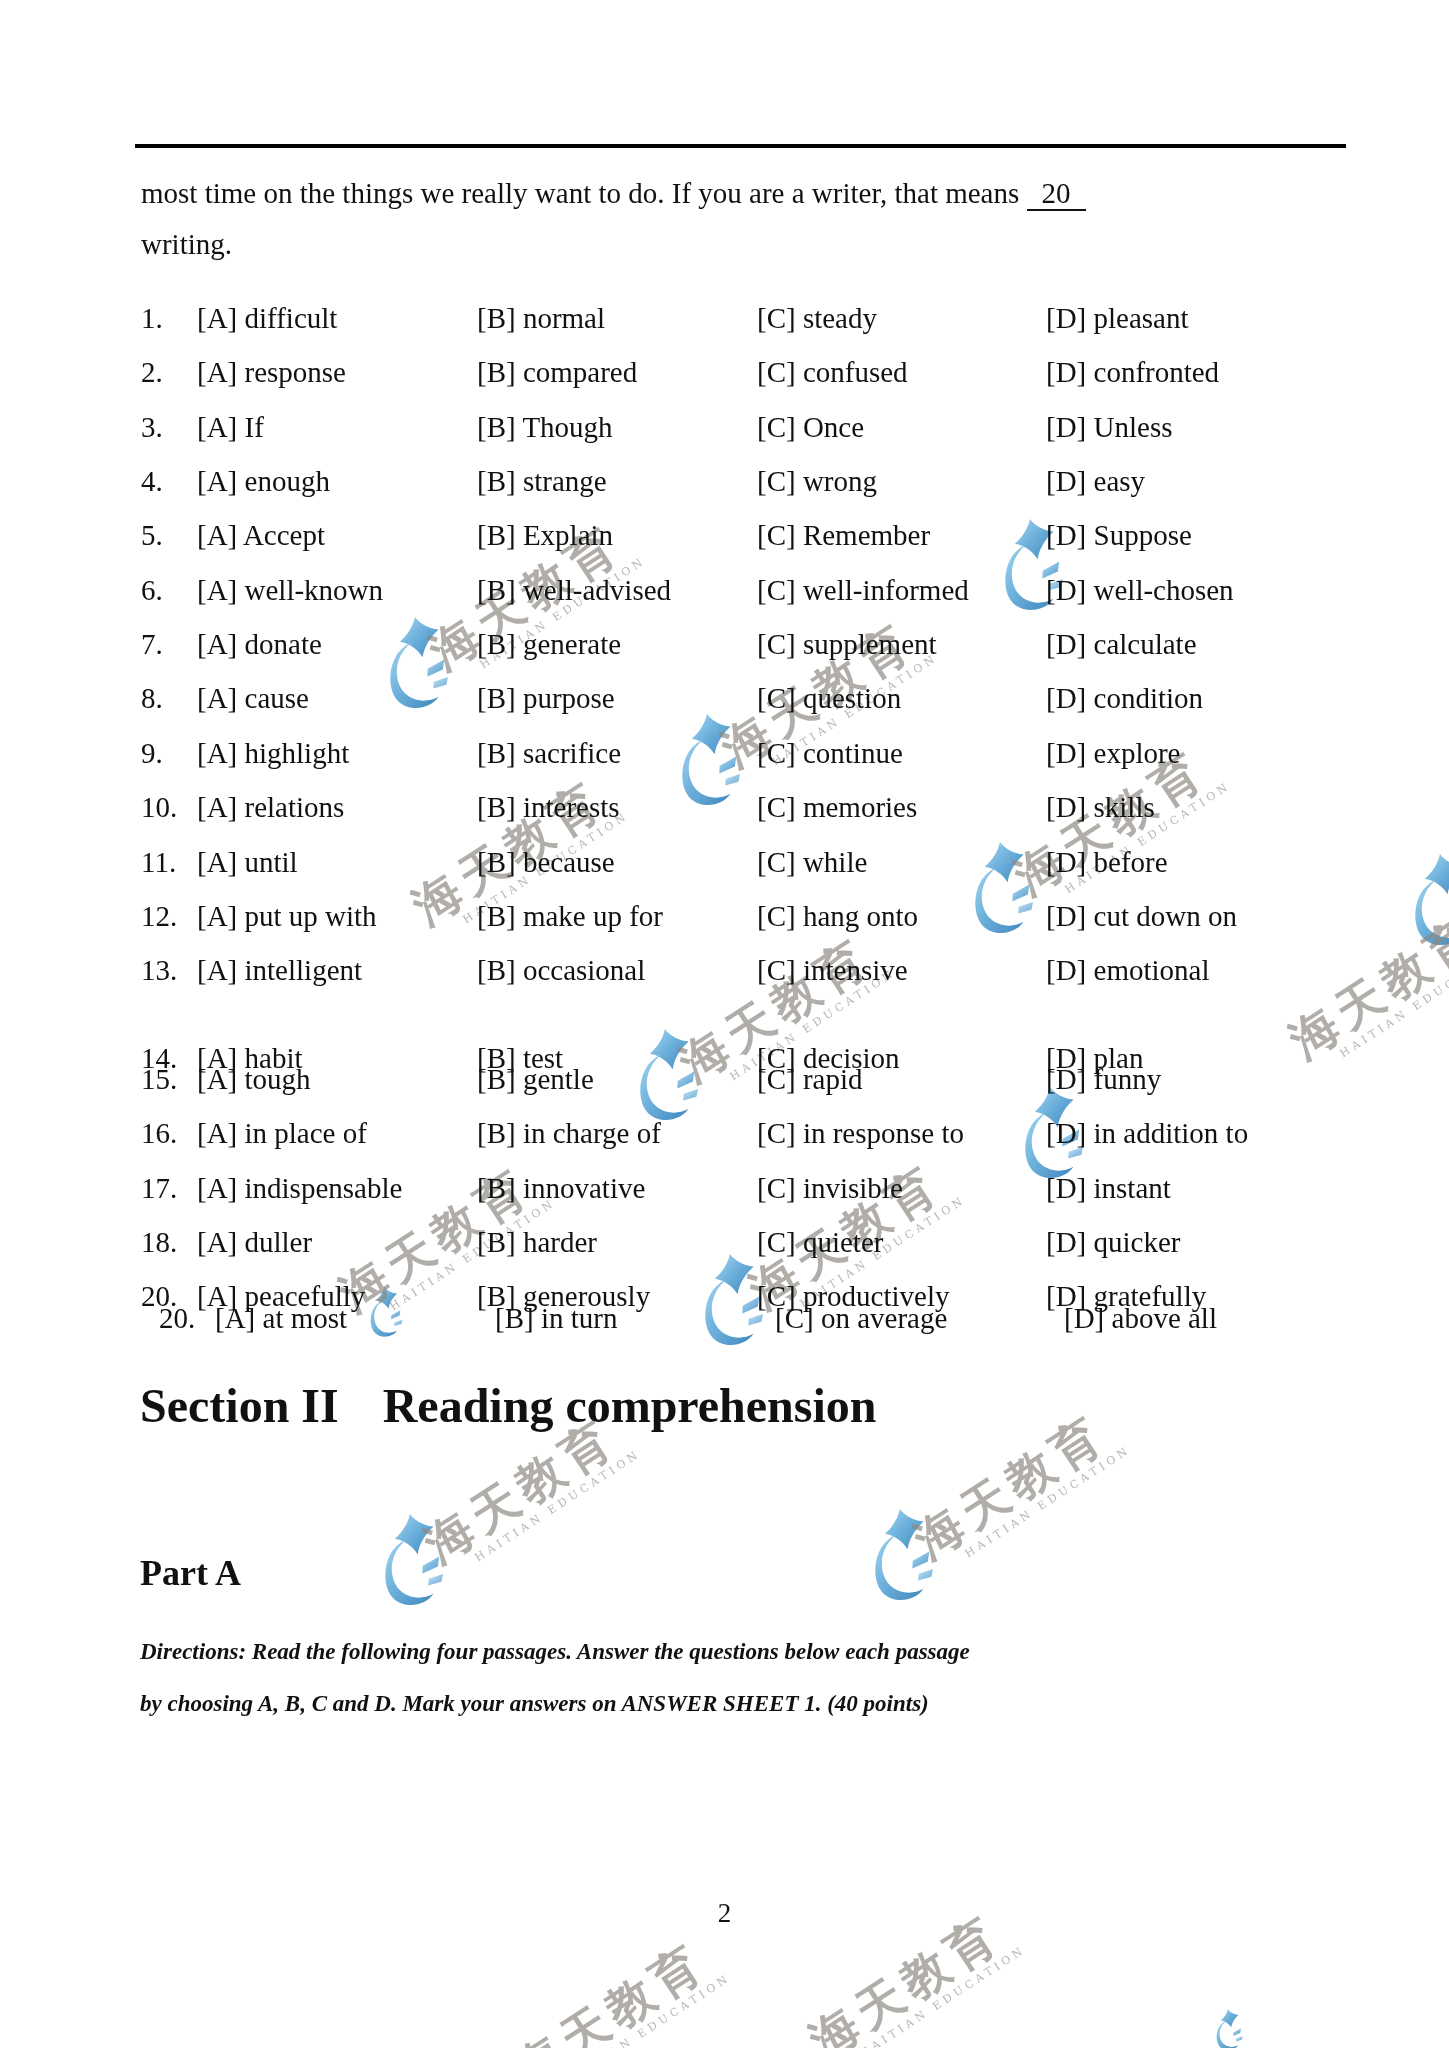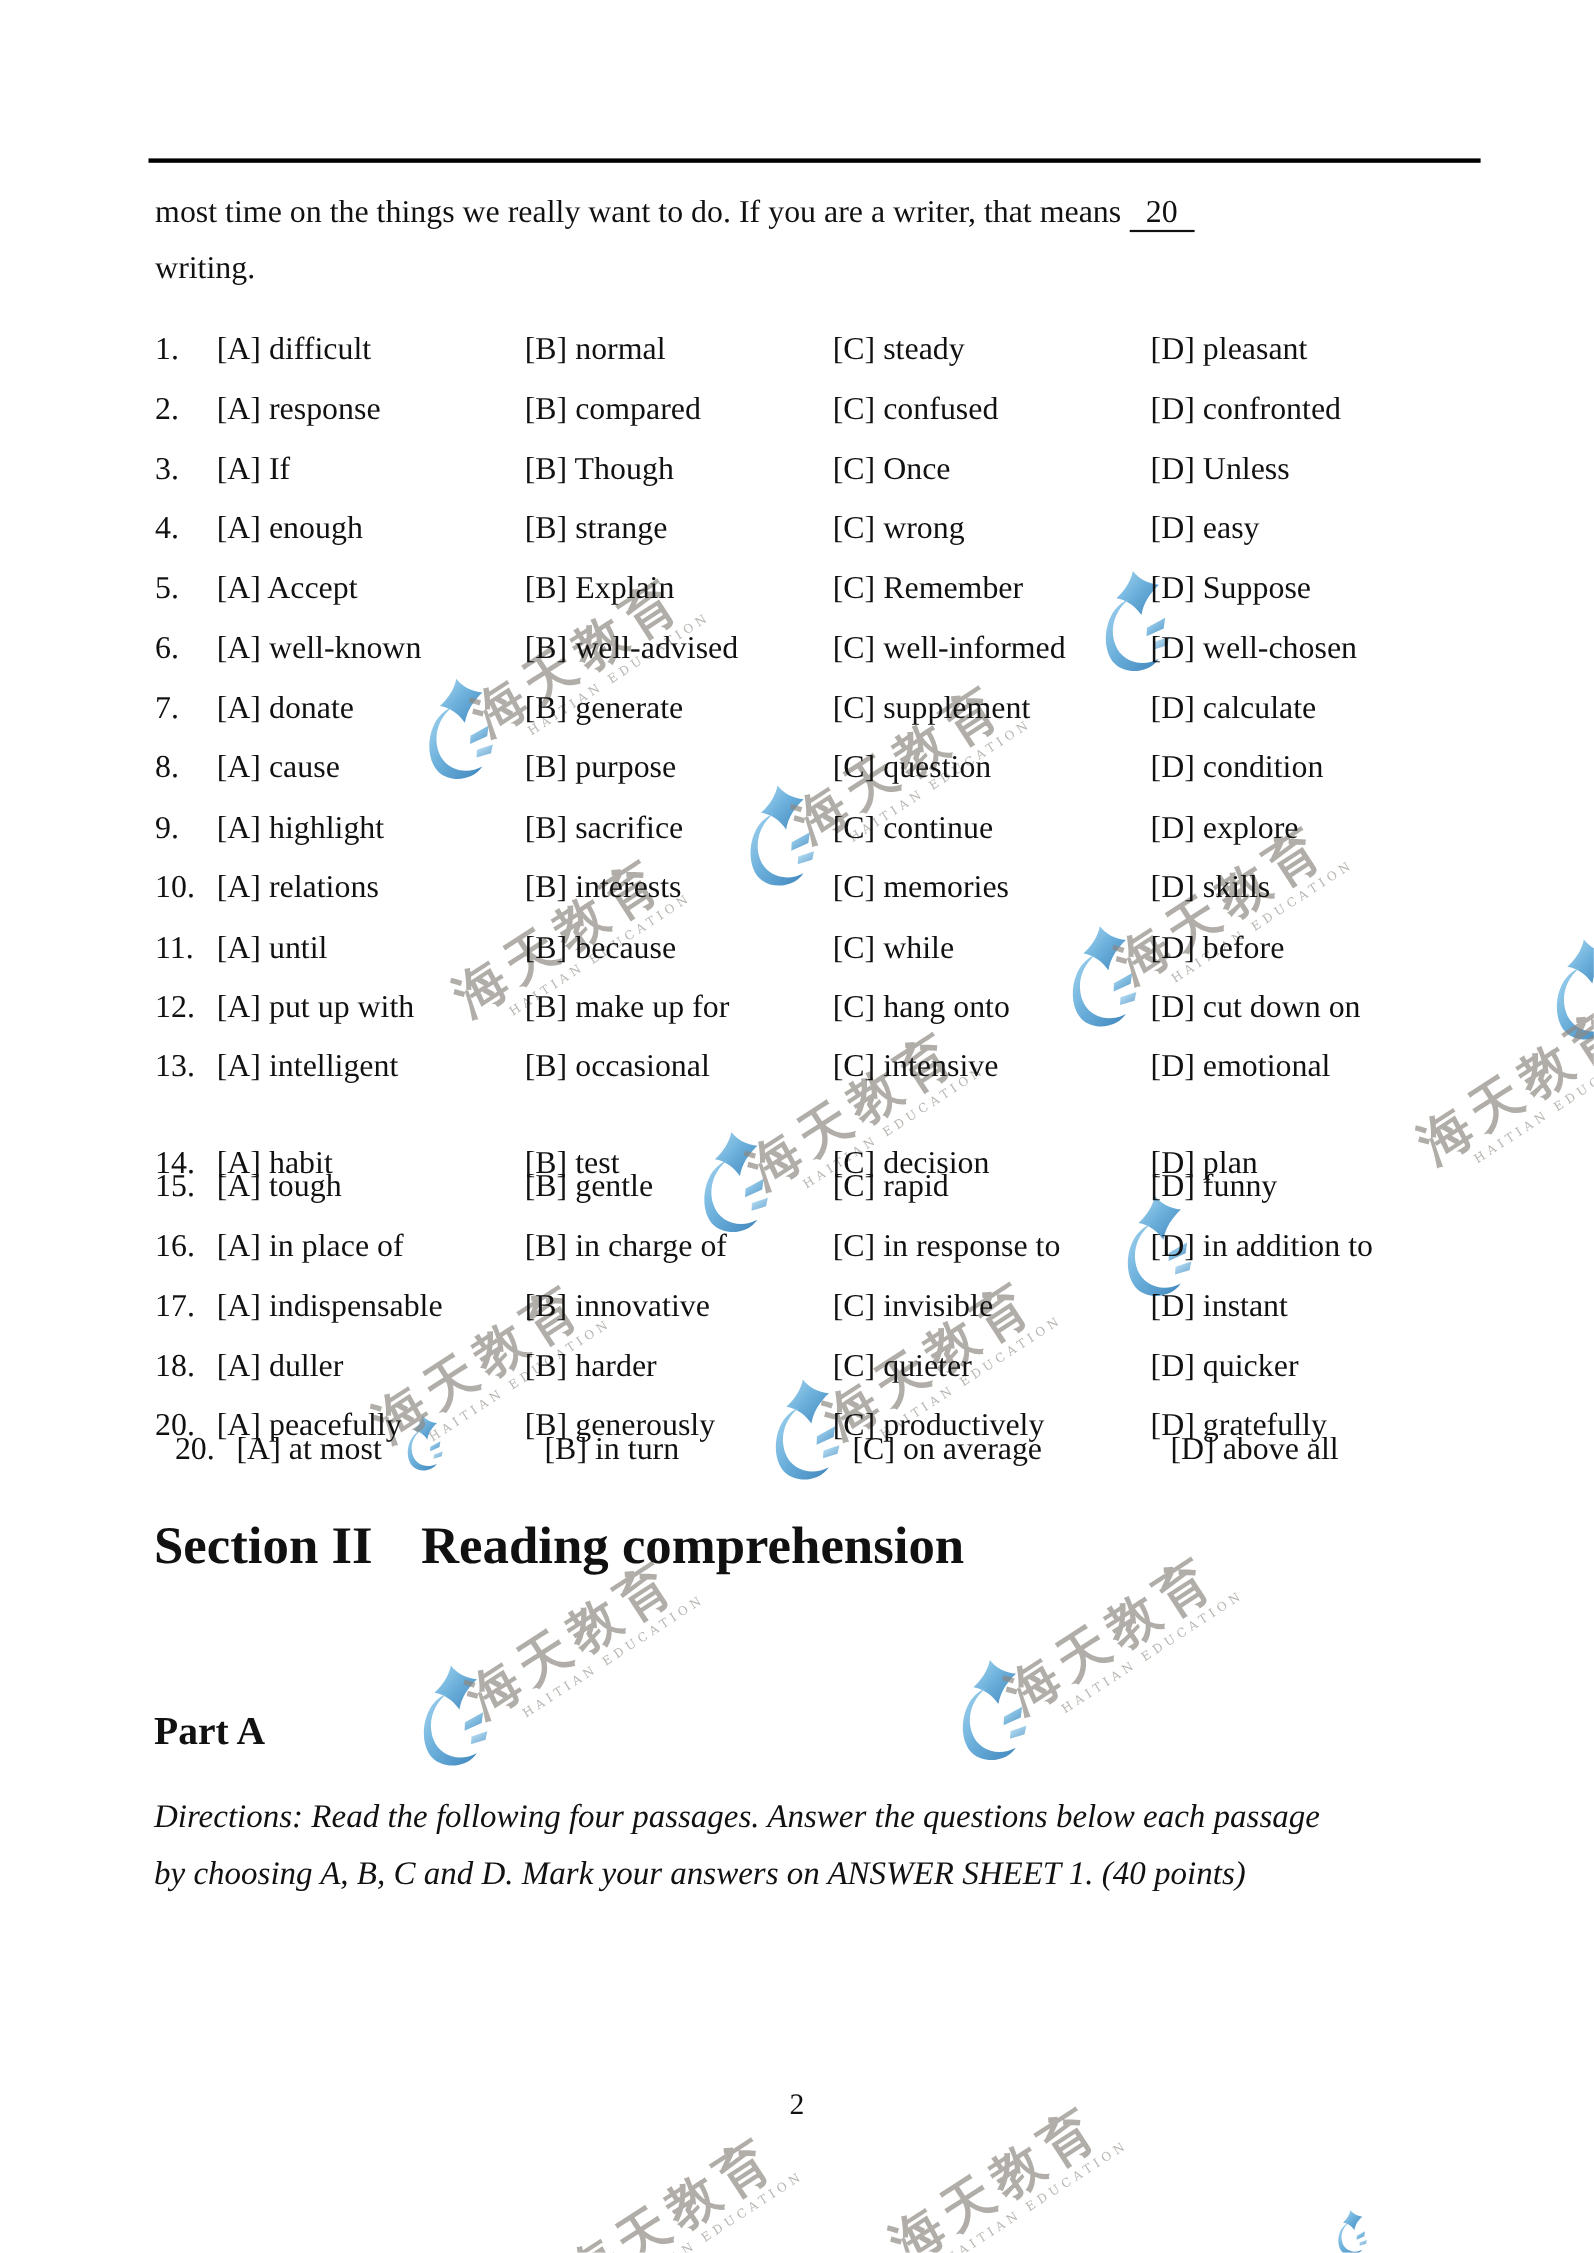--- a/index.html
+++ b/index.html
@@ -44,21 +44,21 @@
   .q-d{left:1046px;}
   
   .sec-title{
     position:absolute;top:1378px;left:140px;
     font-size:48px;font-weight:bold;white-space:nowrap;
   }
   .sec-title .gap{display:inline-block;width:44px;}
   .part-title{position:absolute;top:1552px;left:140px;font-size:36px;font-weight:bold;}
   .directions{
     position:absolute;top:1626px;left:140px;width:1215px;
-    font-size:30px;font-style:italic;line-height:52px;
+    font-size:23px;font-style:italic;line-height:52px;font-weight:bold;
   }
   .page-num{position:absolute;top:1898px;left:0;width:100%;text-align:center;font-size:27px;}
 </style>
 </head>
 <body>
 
 <div class="page">
 
   <svg width="0" height="0" style="position:absolute" aria-hidden="true">
     <defs>

